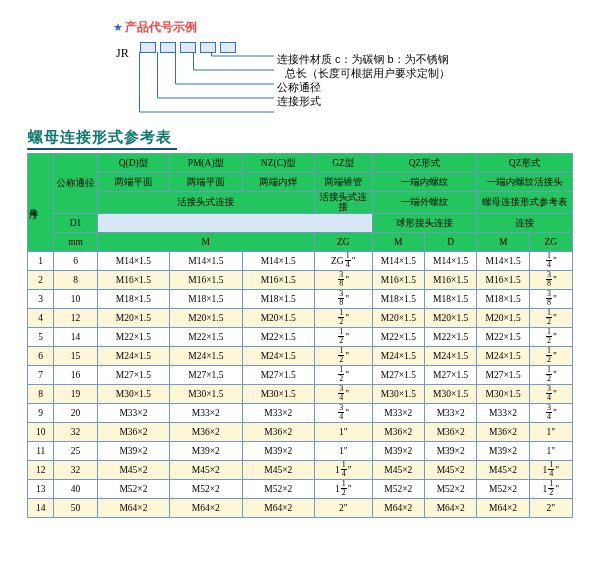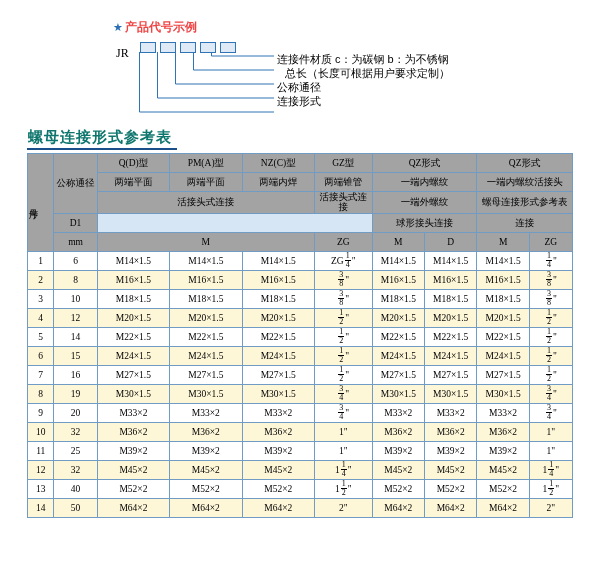--- a/index.html
+++ b/index.html
@@ -70,21 +70,21 @@
   }
   td,th{
     border:1px solid #6f9bc4;
     text-align:center;
     vertical-align:middle;
     padding:0;
     height:18px;
     line-height:1.1;
   }
   thead td{
-    background:#a3a3a3;
+    background:#22c55e;
     font-weight:normal;
     color:#000;
   }
   .hdr-blank{background:#d6e6f4;}
   tbody tr.odd td{background:#ffffff;}
   tbody tr.even td{background:#fdf7d8;}
   tbody td.seq{background:inherit;}
   tbody tr.even td.seq{background:#fdf7d8;}
   .col-seq{width:28px;}
   .col-dn{width:46px;}

